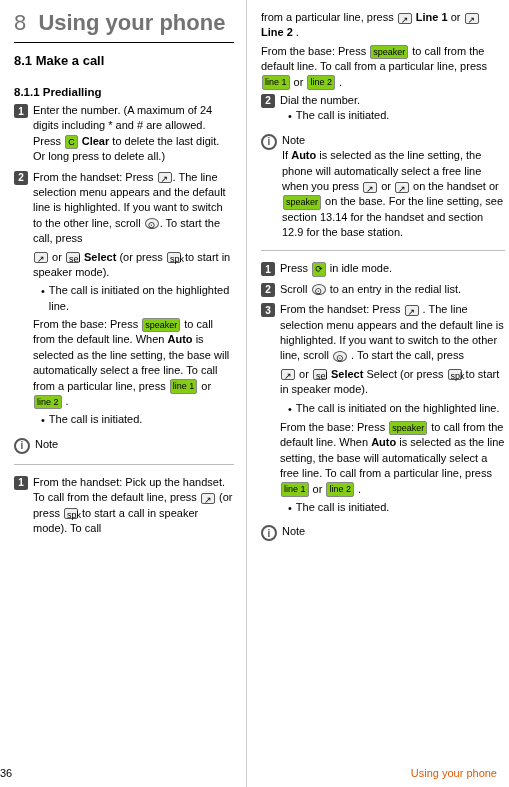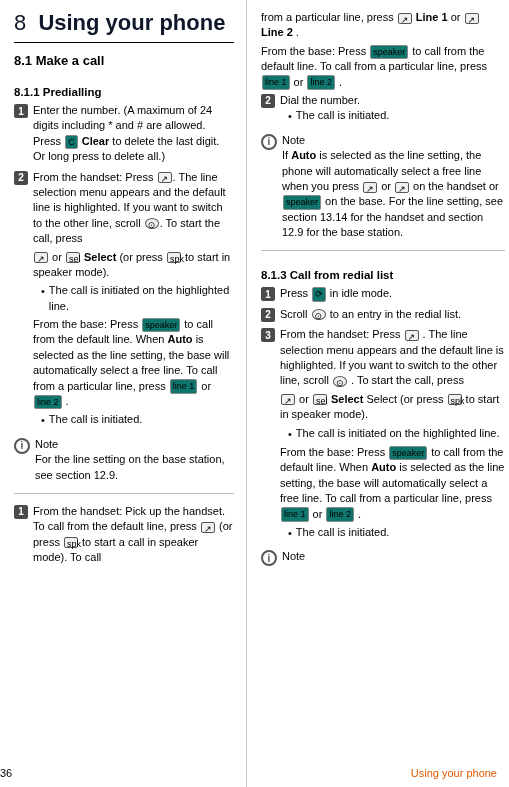--- a/index.html
+++ b/index.html
@@ -22,21 +22,21 @@
       padding: 10px 12px 10px 14px;
       border-right: 1px solid #ccc;
     }
     .right-col {
       width: 262px;
       padding: 10px 4px 10px 14px;
     }
     .chapter-title {
       font-size: 22px;
       font-weight: bold;
-      color: #0f172a;
+      color: #737373;
       margin-bottom: 8px;
       padding-bottom: 6px;
       border-bottom: 1.5px solid #000;
     }
     .chapter-num {
       font-size: 22px;
       font-weight: normal;
       margin-right: 6px;
     }
     .section-title {
@@ -117,21 +117,21 @@
     }
     .note-label {
       font-weight: normal;
     }
     .key-badge {
       display: inline-block;
       border: 1px solid #888;
       border-radius: 2px;
       padding: 0px 2px;
       font-size: 9px;
-      background: #0f766e;
+      background: #84cc16;
       color: #000;
       vertical-align: middle;
       margin: 0 1px;
     }
     .divider {
       border: none;
       border-top: 1px solid #bbb;
       margin: 10px 0;
     }
     .footer-left {
@@ -219,21 +219,20 @@
           </div>
         </div>
       </li>
     </ul>
 
     <div class="note-block">
       <span class="note-icon">i</span>
       <div class="note-content">
         <span class="note-label">Note</span>
         <br>
-        <span>For the line setting on the base station, see section 12.9.</span>
       </div>
     </div>
 
     <hr class="divider">
 
     <ul class="step-list">
       <li class="step-item">
         <span class="step-num">1</span>
         <div class="step-content">
           <p>
@@ -293,21 +292,20 @@
         <span>or</span>
         <span class="inline-icon" style="display:inline-block;border:1px solid #555;border-radius:2px;padding:0 2px;font-size:9px;background:#f0f0f0;">↗</span>
         <span>on the handset or</span>
         <span class="key-badge">speaker</span>
         <span>on the base. For the line setting, see section 13.14 for the handset and section 12.9 for the base station.</span>
       </div>
     </div>
 
     <hr class="divider">
 
-    <div class="subsection-title">8.1.3   Call from redial list</div>
 
     <ul class="step-list">
 
       <li class="step-item">
         <span class="step-num">1</span>
         <div class="step-content">
           <span>Press</span>
           <span class="key-badge">⟳</span>
           <span>in idle mode.</span>
         </div>

